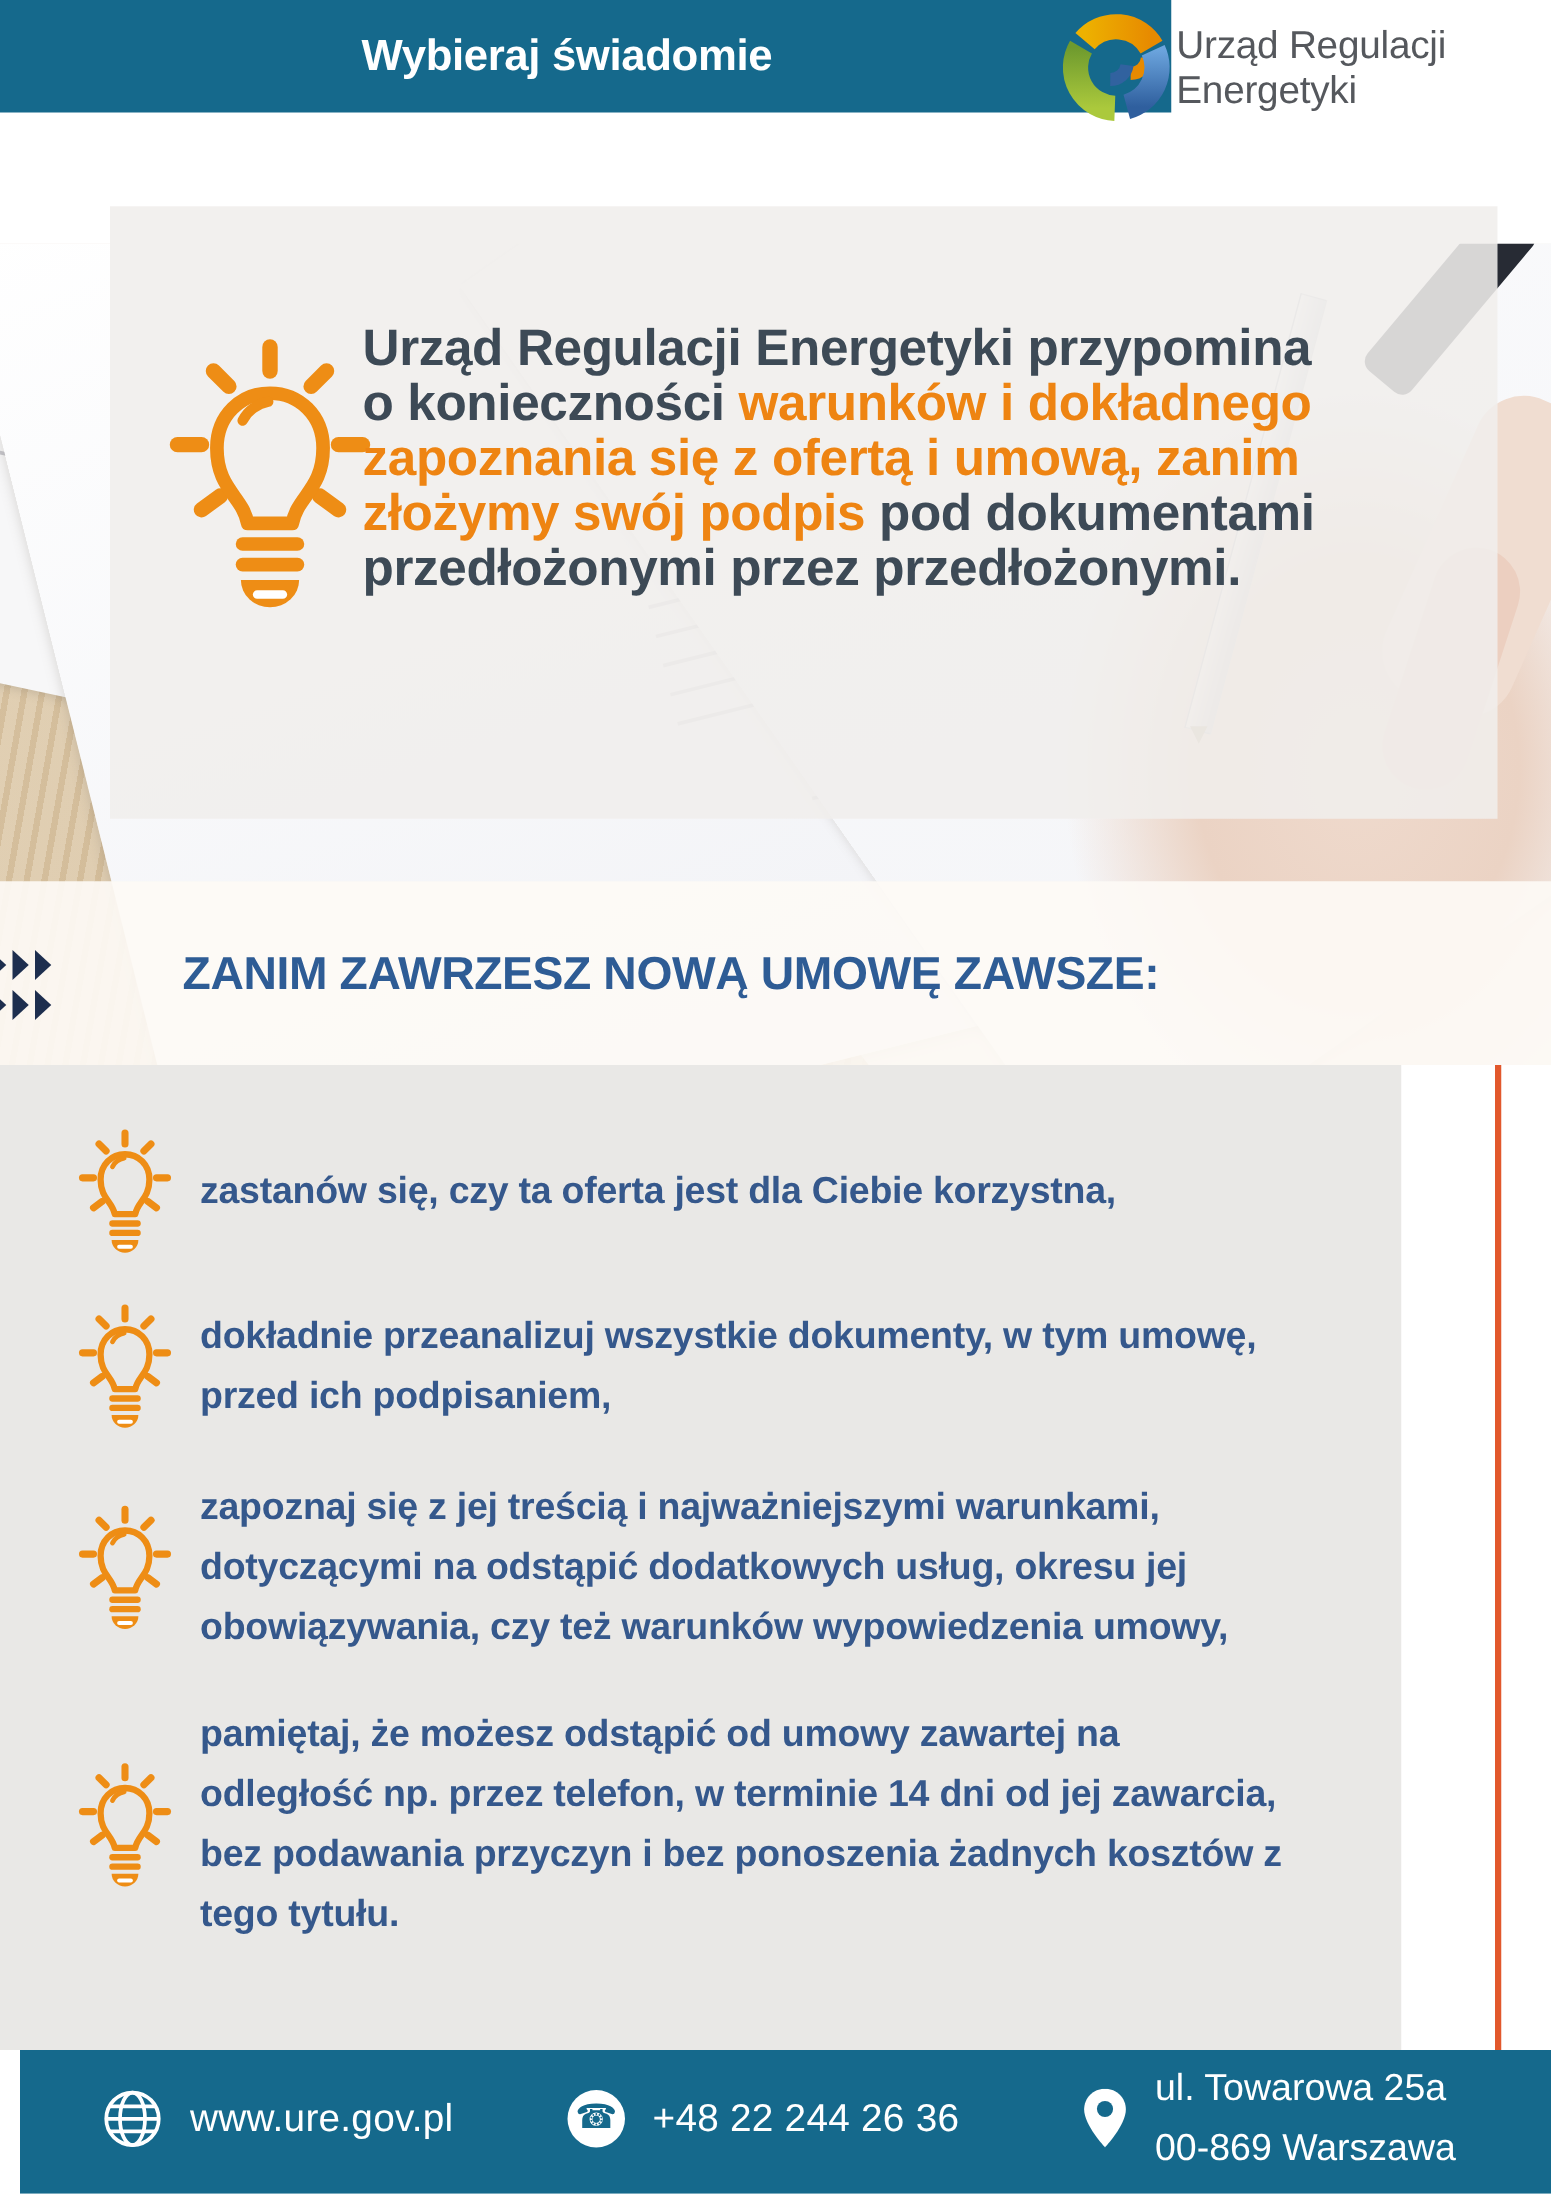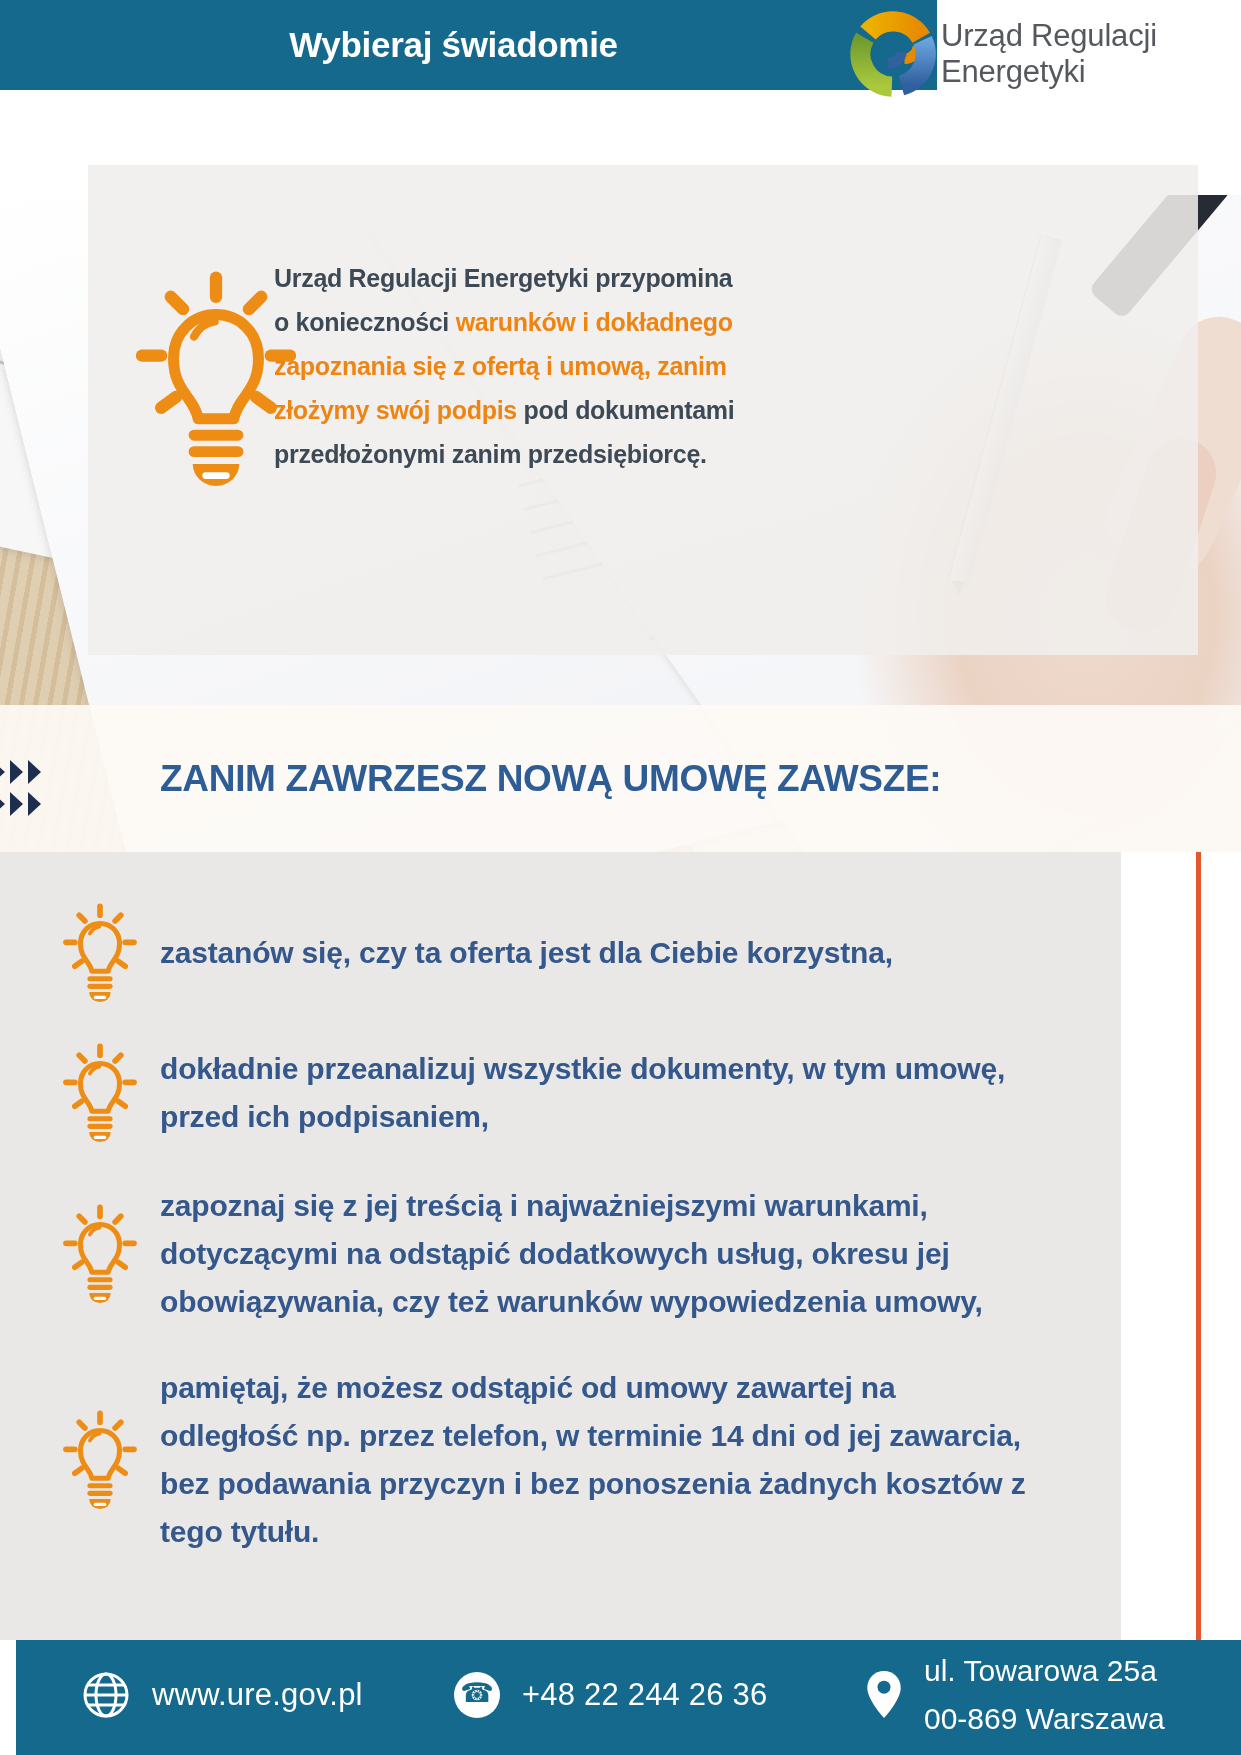--- a/index.html
+++ b/index.html
@@ -48,31 +48,31 @@
     transform-origin:bottom center;transform:rotate(15deg);
     background:linear-gradient(90deg,rgba(255,255,255,.55),rgba(188,193,204,.6));
     border:1px solid rgba(160,165,175,.45);}
   .pen-tip{position:absolute;left:952px;top:386px;width:0;height:0;
     border-left:7px solid transparent;border-right:7px solid transparent;border-top:14px solid #b9a98e;}
 
   
   .panel{position:absolute;left:88px;top:165px;width:1110px;height:490px;
     background:rgba(240,238,236,.88);}
   .intro-bulb{position:absolute;left:118px;top:268px;width:196px;height:222px;color:var(--bulb);}
-  .intro-text{position:absolute;left:274px;top:256px;width:760px;
-    font-size:25px;font-weight:700;line-height:44px;letter-spacing:-.3px;color:var(--dark);}
+  .intro-text{position:absolute;left:290px;top:256px;width:760px;
+    font-size:41px;font-weight:700;line-height:44px;letter-spacing:-.3px;color:var(--dark);}
   .intro-text .run-dark{color:var(--dark);}
   .intro-text .run-orange{color:var(--orange);}
   .intro-text div{white-space:nowrap;}
 
   
   .zanim-band{position:absolute;left:0;top:705px;width:1241px;height:147px;
     background:rgba(253,250,245,.92);}
   .chevrons{position:absolute;left:-8px;top:53px;}
-  .zanim-title{position:absolute;left:160px;top:0;height:147px;display:flex;align-items:center;
+  .zanim-title{position:absolute;left:146px;top:0;height:147px;display:flex;align-items:center;
     color:var(--blue-title);font-size:37px;font-weight:700;letter-spacing:-.3px;}
 
   
   .gray-section{position:absolute;left:0;top:852px;width:1121px;height:788px;background:var(--gray-bg);
     padding:50px 95px 0 40px;}
   .accent-line{position:absolute;left:1196px;top:852px;width:5px;height:788px;background:var(--accent-line);}
   .bullet-row{display:flex;align-items:center;margin-bottom:38px;}
   .bullet-icon{flex:0 0 120px;display:flex;justify-content:center;color:var(--bulb);}
   .bullet-icon svg{width:92px;height:102px;}
   .bullet-text{flex:1;color:var(--blue-text);font-size:30px;font-weight:700;line-height:48px;letter-spacing:-.2px;}
@@ -177,21 +177,21 @@
 
   <div class="panel"></div>
   <svg class="intro-bulb" viewBox="0 -12 120 162">
     <use href="#bulb-icon"></use>
   </svg>
   <div class="intro-text">
       <div><span class="run-dark">Urząd Regulacji Energetyki przypomina</span></div>
       <div><span class="run-dark">o konieczności </span><span class="run-orange">warunków i dokładnego</span></div>
       <div><span class="run-orange">zapoznania się z ofertą i umową, zanim</span></div>
       <div><span class="run-orange">złożymy swój podpis </span><span class="run-dark">pod dokumentami</span></div>
-      <div><span class="run-dark">przedłożonymi zanim przedsiębiorcę.</span></div>
+      <div><span class="run-dark">przedłożonymi przez przedłożonymi.</span></div>
     </div>
 
   <div class="zanim-band">
     <svg class="chevrons" width="74" height="62" viewBox="0 0 74 62">
       <g fill="#1d2e4e">
         <polygon points="0,2 13,14 0,26"></polygon>
         <polygon points="18,2 31,14 18,26"></polygon>
         <polygon points="36,2 49,14 36,26"></polygon>
         <polygon points="0,34 13,46 0,58"></polygon>
         <polygon points="18,34 31,46 18,58"></polygon>

